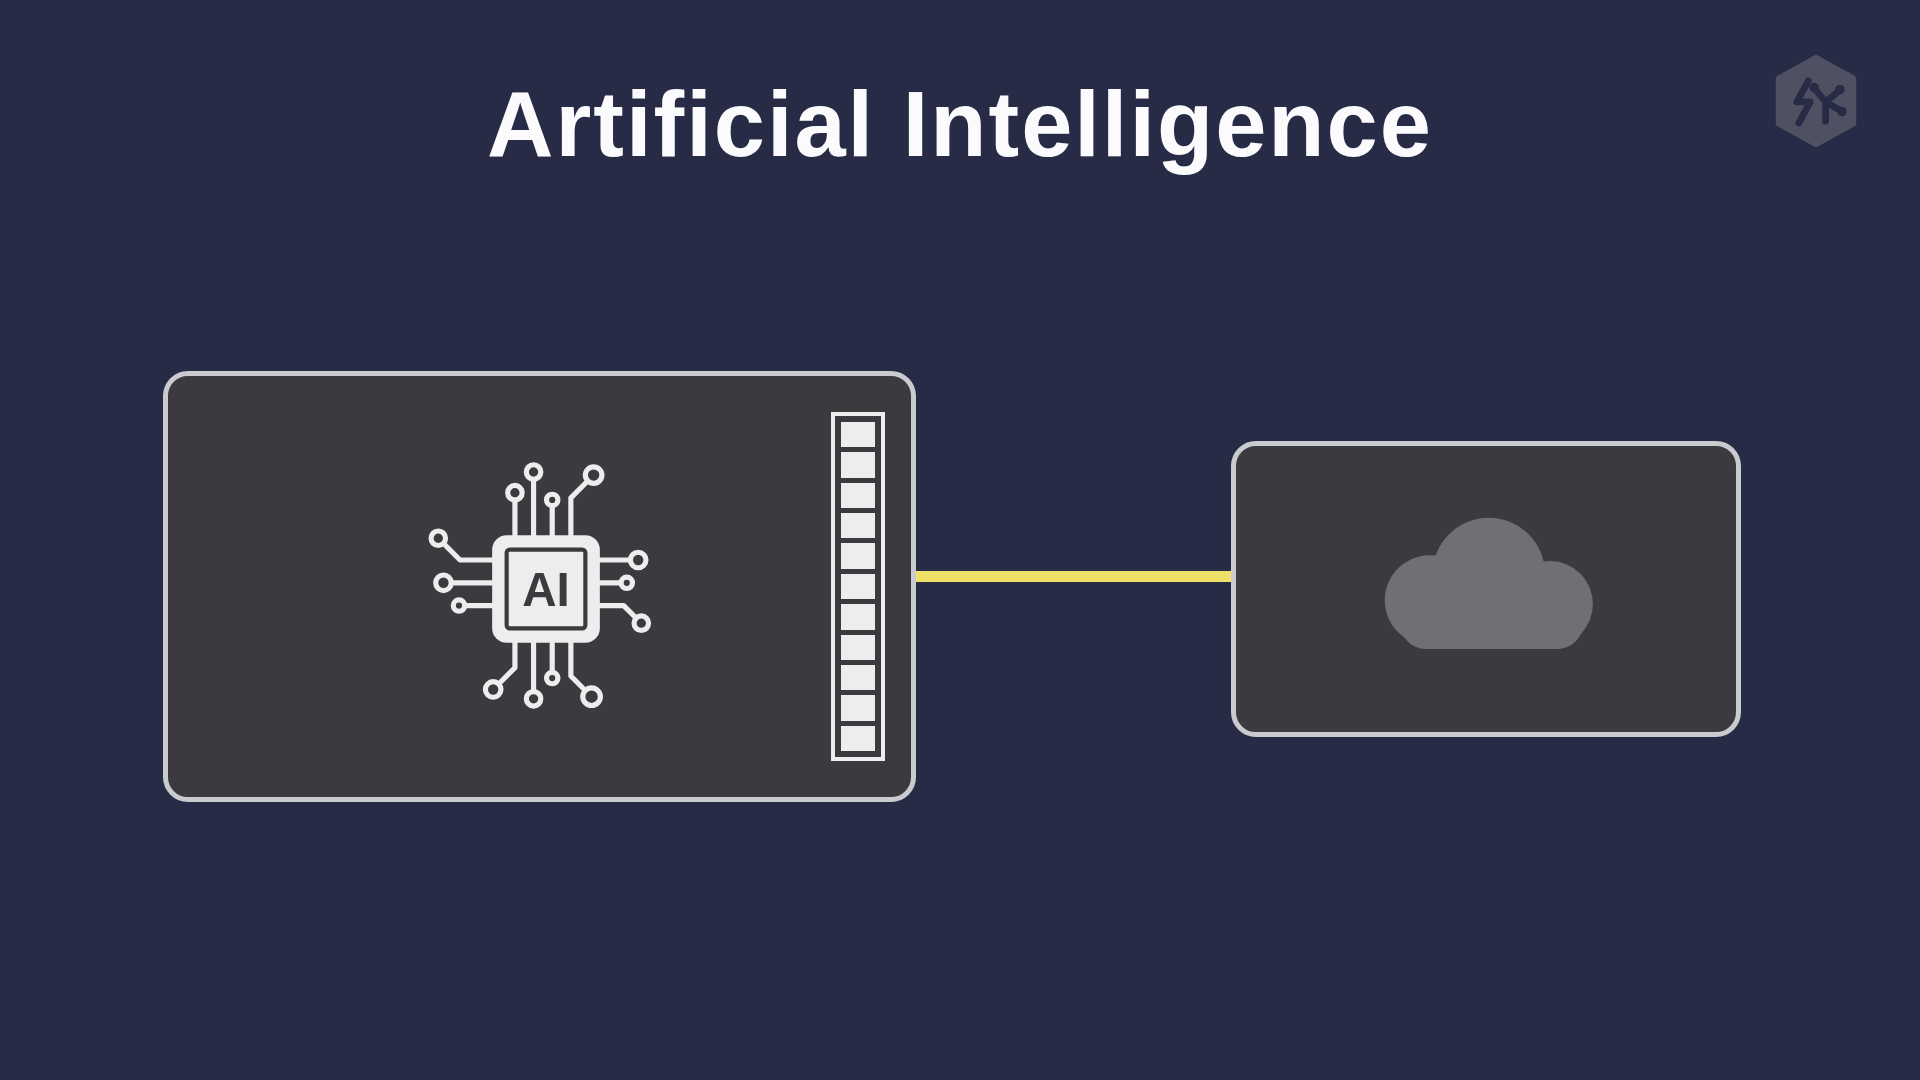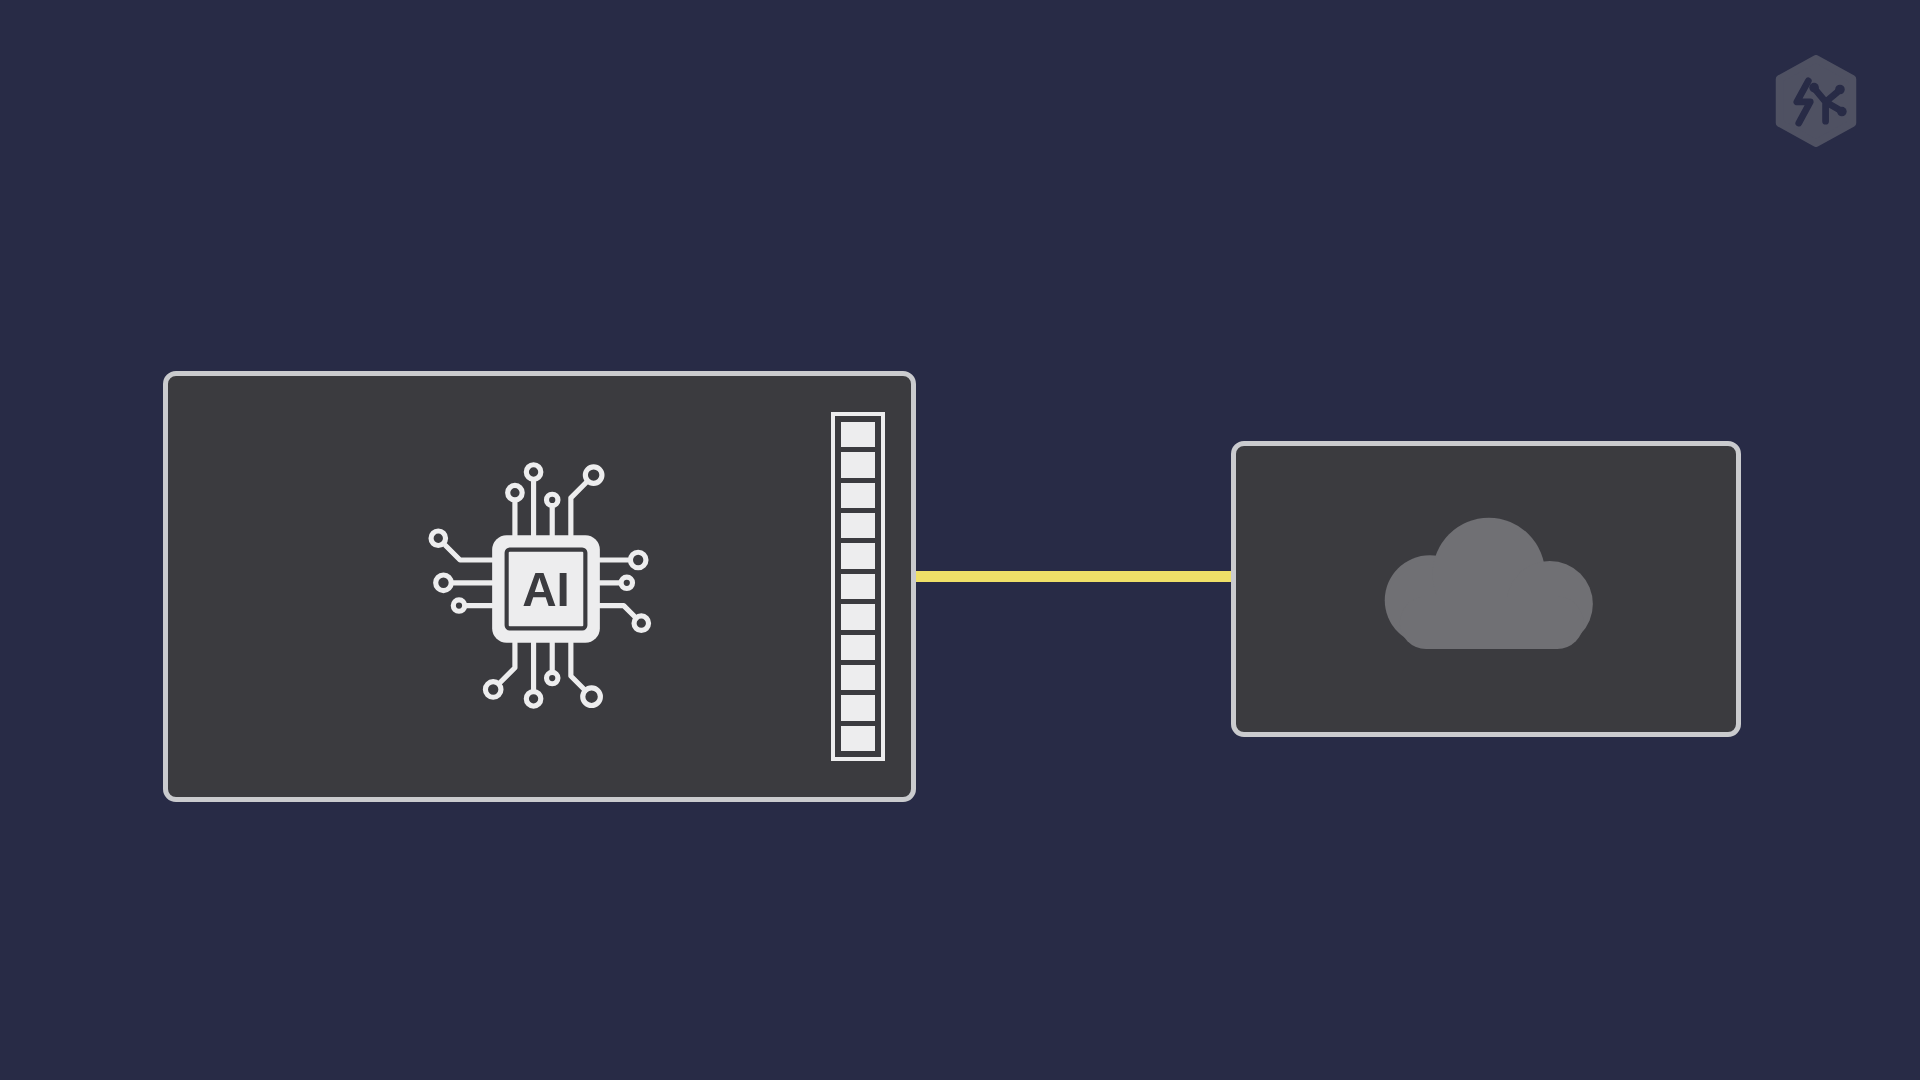--- a/index.html
+++ b/index.html
@@ -43,21 +43,21 @@
     right: 58px;
     width: 92px;
     height: 98px;
     opacity: 0.85;
   }
 
   .node-box {
     position: absolute;
     background: var(--box-fill);
     border: 5px solid var(--box-border);
-    border-radius: 13px;
+    border-radius: 25px;
   }
 
   .ai-device-box {
     left: 163px;
     top: 371px;
     width: 753px;
     height: 431px;
   }
 
   .ai-chip {
@@ -115,20 +115,21 @@
   .cloud-shape { fill: var(--cloud-fill); }
   .logo-shape { fill: var(--logo-fill); stroke: var(--logo-fill); stroke-width: 8; stroke-linejoin: round; }
   .logo-cut { stroke: var(--background); stroke-width: 7; fill: none; stroke-linecap: round; stroke-linejoin: round; }
   .logo-dot { fill: var(--background); }
 </style>
 </head>
 <body>
 
 <div class="stage">
 
+  <h1 class="page-title">Artificial Intelligence</h1>
 
   <svg class="brand-logo" viewBox="0 0 96 102" aria-hidden="true">
     <path class="logo-shape" d="M48 7 L86 28 V74 L48 95 L10 74 V28 Z"></path>
     <path class="logo-cut" d="M40 30 L28 52 H42 L30 74"></path>
     <path class="logo-cut" d="M58 72 V52 M58 52 L48 40 M58 52 L70 42 M58 52 L72 60"></path>
     <circle class="logo-dot" cx="46" cy="37" r="5"></circle>
     <circle class="logo-dot" cx="73" cy="39" r="5"></circle>
     <circle class="logo-dot" cx="75" cy="62" r="5"></circle>
   </svg>
 

